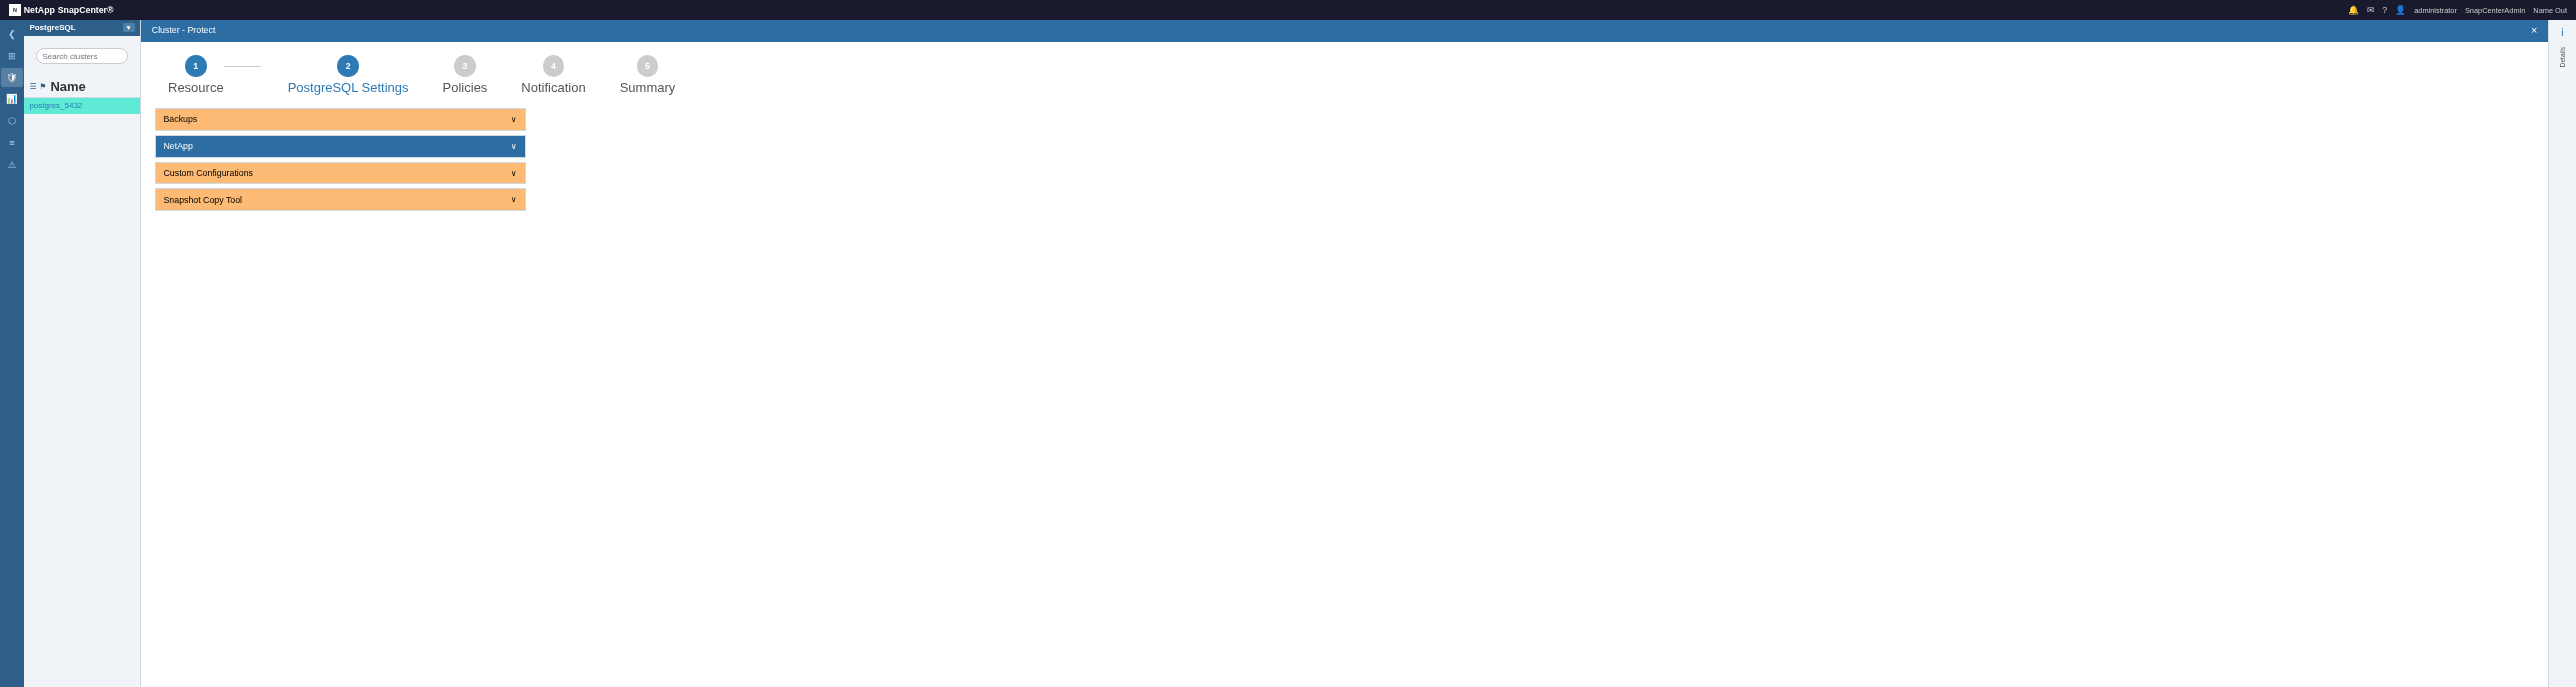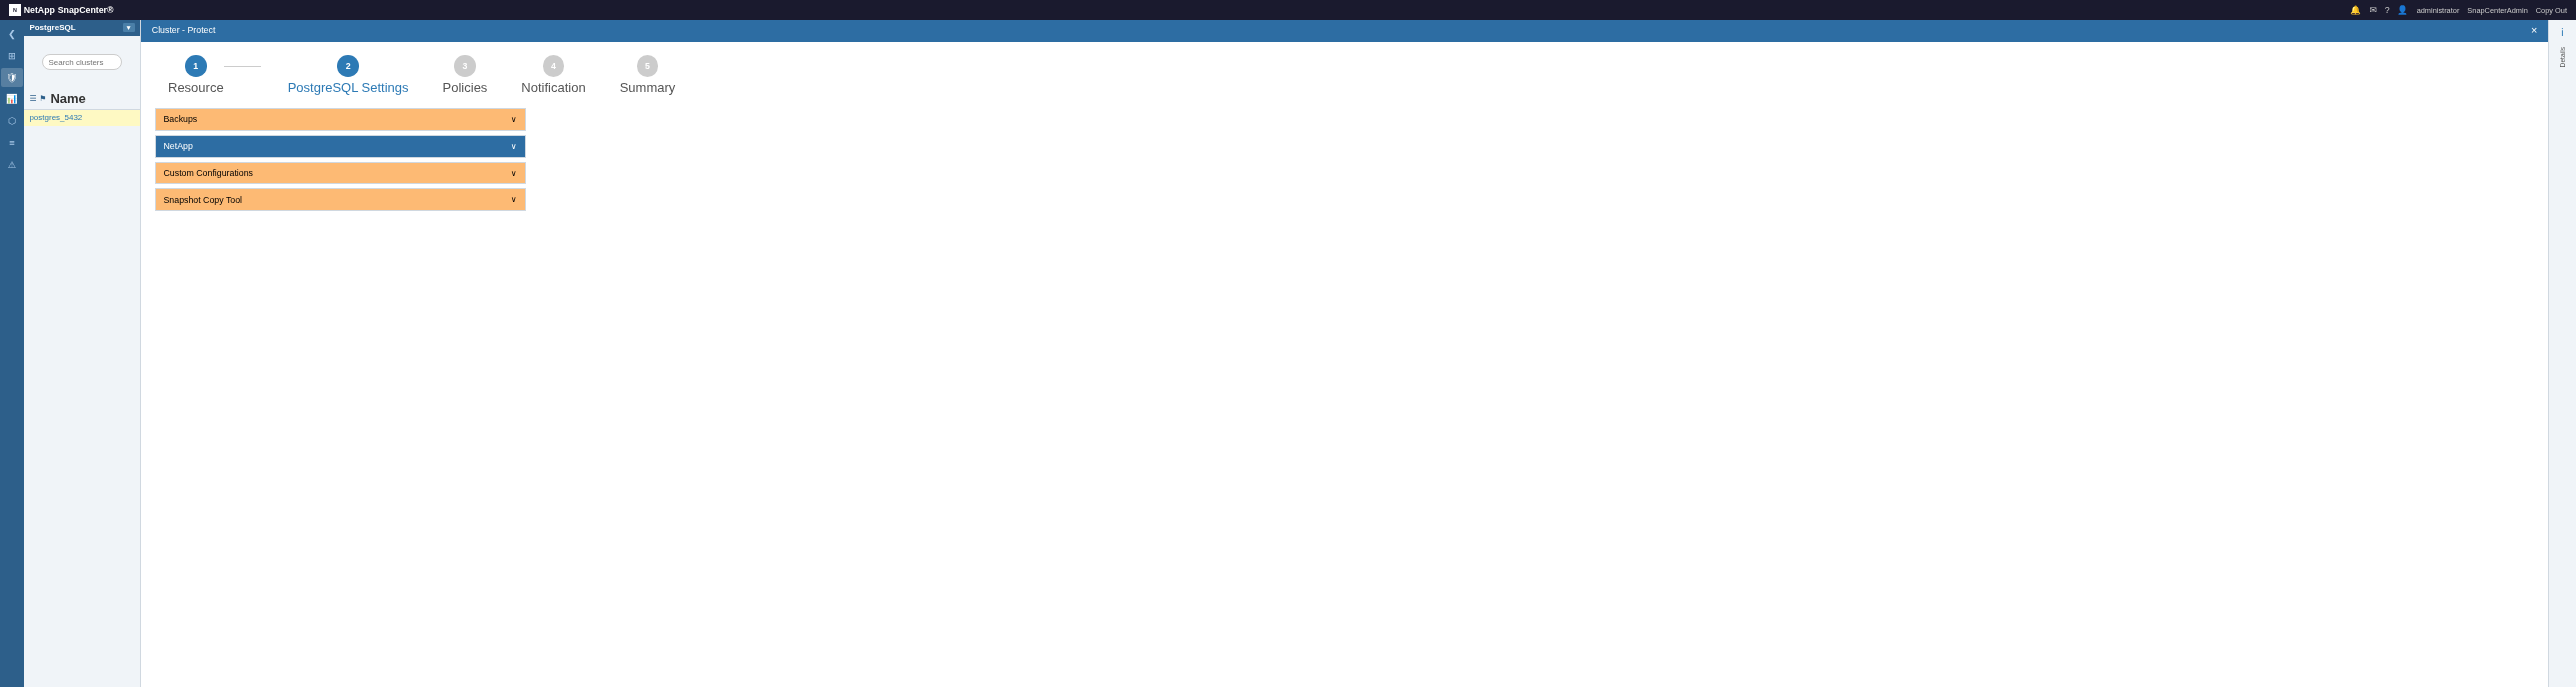--- a/index.html
+++ b/index.html
@@ -118,21 +118,21 @@
     .dropdown-btn {
       background: #4a7fa8;
       border: none;
       color: #fff;
       font-size: 6.7px;
       cursor: pointer;
       padding: 0.7px 2.7px;
       border-radius: 1.3px;
     }
     .search-container {
-      padding: 18px;
+      padding: 12px;
     }
     .search-input {
       width: 100%;
       padding: 2.7px 5.4px;
       border: 0.7px solid #ccc;
       border-radius: 8px;
       font-size: 8px;
       outline: none;
       background: #fff;
     }
@@ -152,21 +152,21 @@
     .col-name {
       font-size: 13px;
       font-weight: bold;
       color: #333;
     }
     .tree-item {
       padding: 3.4px 5.4px;
       cursor: pointer;
       font-size: 8px;
       color: #2d7ab5;
-      background: #fef9c3;
+      background: #5eead4;
     }
 
     
     .main-content {
       flex: 1;
       display: flex;
       flex-direction: column;
       overflow: hidden;
     }
 
@@ -300,21 +300,21 @@
       <span>SnapCenter®</span>
     </div>
   </div>
   <div class="top-nav-right">
     <span class="top-nav-icon">🔔</span>
     <span class="top-nav-icon">✉</span>
     <span class="top-nav-icon">?</span>
     <span class="top-nav-icon">👤</span>
     <span>administrator</span>
     <span>SnapCenterAdmin</span>
-    <span>Copy Out</span>
+    <span>Name Out</span>
   </div>
 </div>
 
 <div class="layout">
 
   <div class="sidebar-icons">
     <div class="sidebar-icon-item">❮</div>
     <div class="sidebar-icon-item">⊞</div>
     <div class="sidebar-icon-item active">🛡</div>
     <div class="sidebar-icon-item">📊</div>

